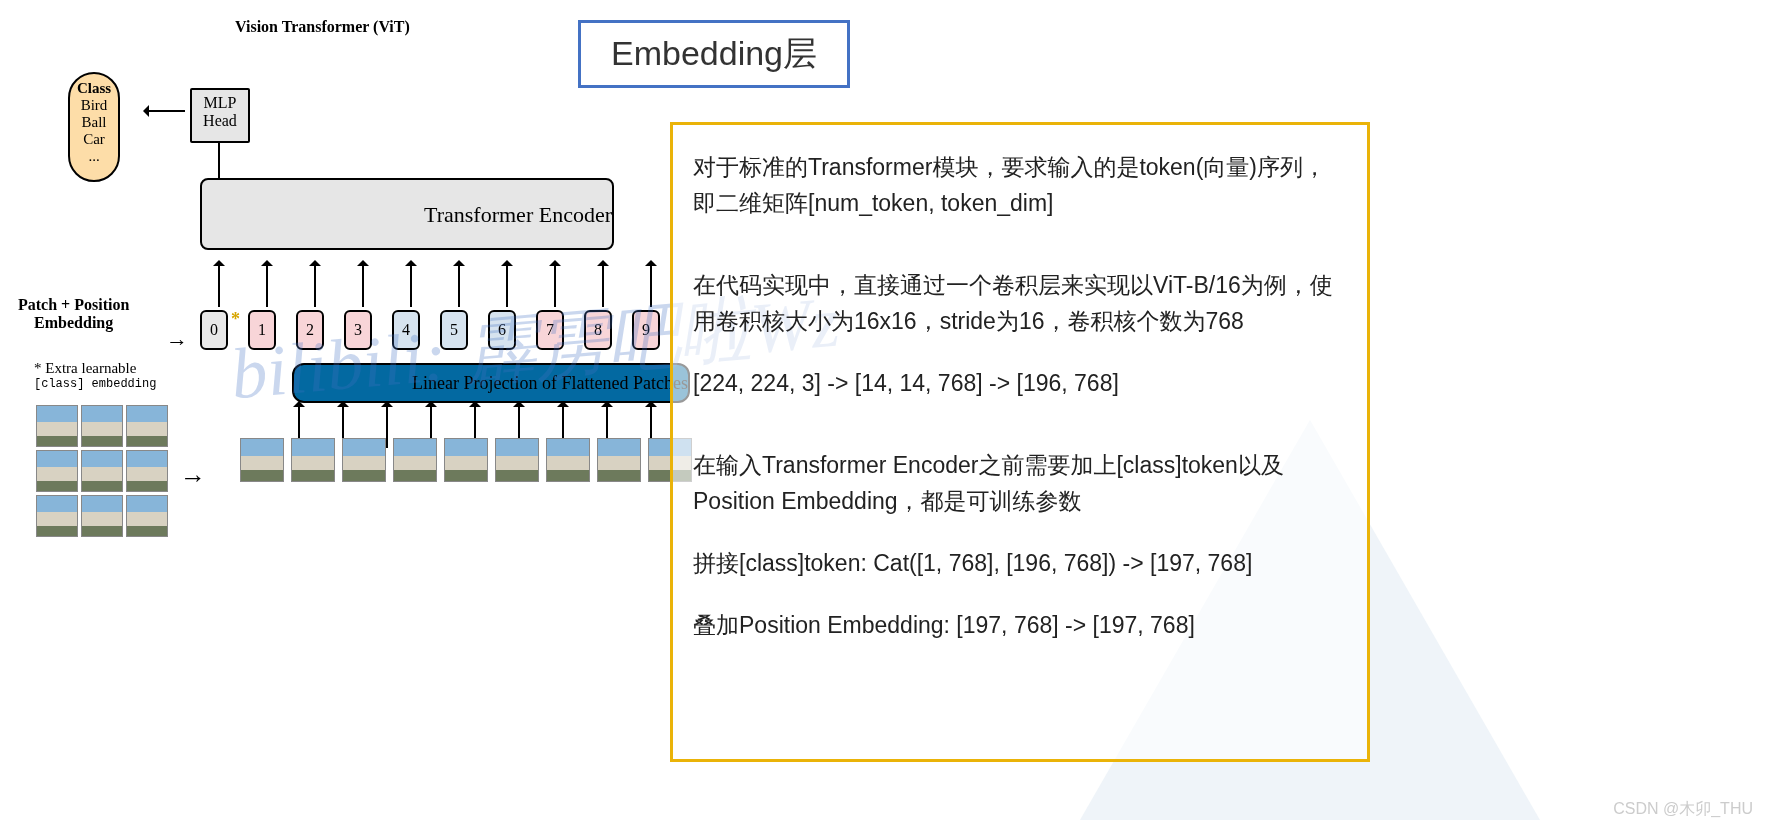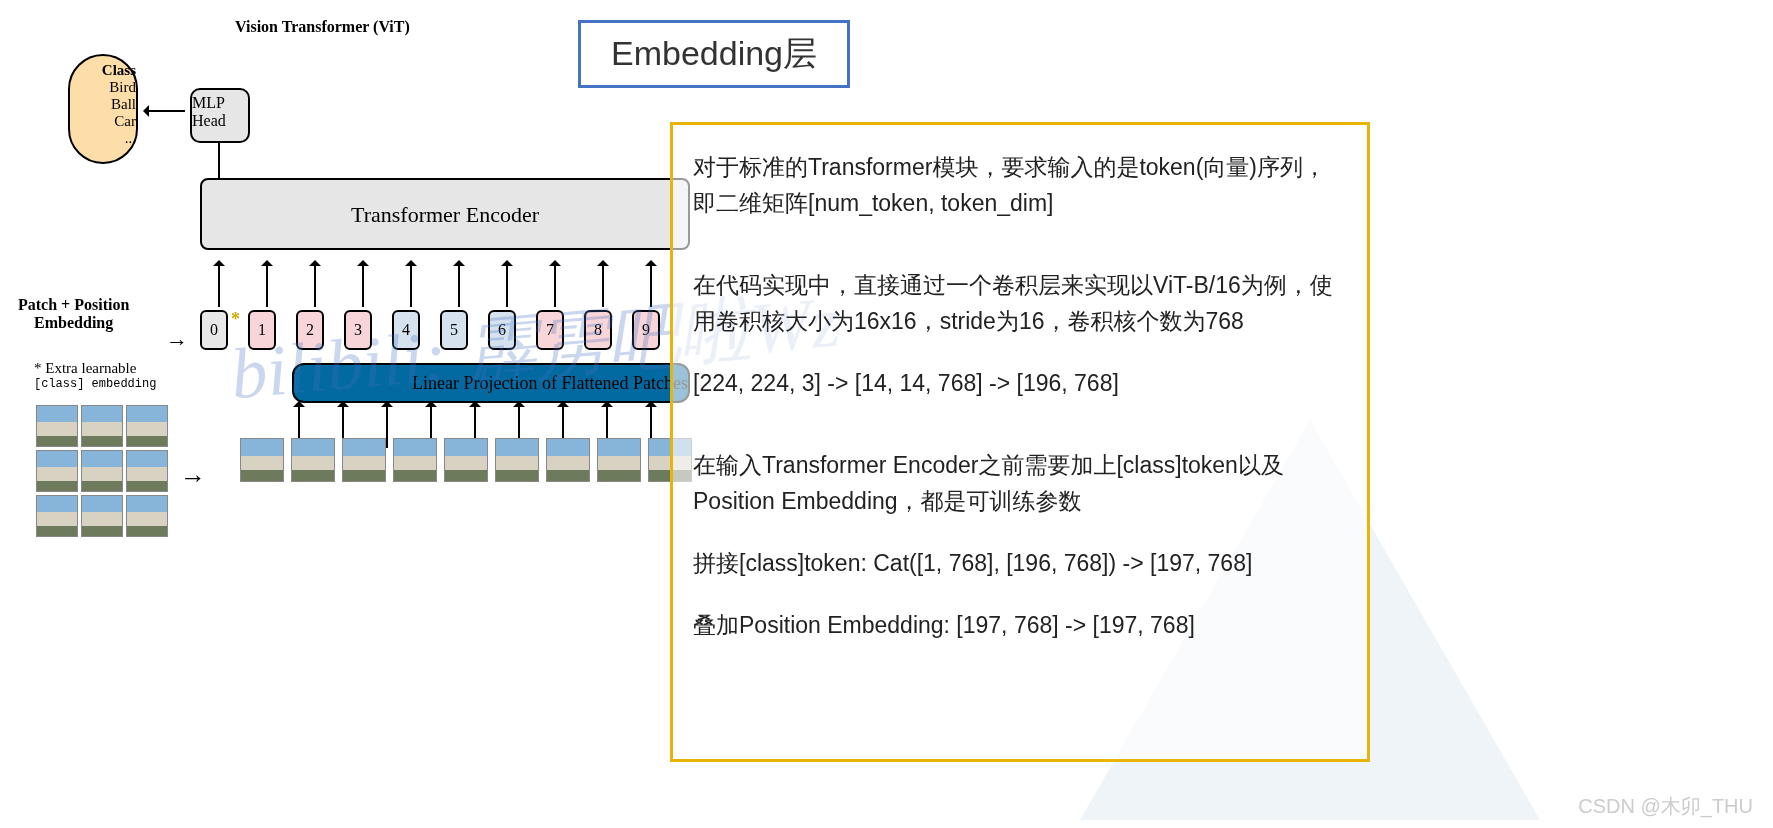--- a/index.html
+++ b/index.html
@@ -4,31 +4,31 @@
 <style>
 *{box-sizing:border-box;margin:0;padding:0}
 body{font-family:"Times New Roman",serif;background:#fff;width:1773px;height:828px;position:relative;overflow:hidden}
 .canvas{position:relative;width:1773px;height:828px}
 
 
 .title{position:absolute;left:235px;top:18px;font-weight:bold;font-size:16px}
 .embed-title{position:absolute;left:578px;top:20px;border:3px solid #4472C4;padding:8px 30px;font-family:"Microsoft YaHei","SimSun",sans-serif;font-size:34px;color:#333}
 
 
-.class-box{position:absolute;left:68px;top:54px;width:70px;height:110px;background:#FDDDA8;border:2px solid #000;border-radius:35px;text-align:right;padding-top:6px;font-size:15px}
+.class-box{position:absolute;left:68px;top:72px;width:52px;height:110px;background:#FDDDA8;border:2px solid #000;border-radius:35px;text-align:center;padding-top:6px;font-size:15px}
 .class-box .hd{font-weight:bold}
 .arrow-cls{position:absolute;left:145px;top:110px;width:40px;height:2px;background:#000}
 .arrow-cls::before{content:"";position:absolute;left:-8px;top:-5px;border:6px solid transparent;border-right-color:#000}
 
 
-.mlp{position:absolute;left:190px;top:88px;width:60px;height:55px;background:#E6E6E6;border:2px solid #000;border-radius:10px;text-align:left;font-size:16px;padding-top:4px}
+.mlp{position:absolute;left:190px;top:88px;width:60px;height:55px;background:#E6E6E6;border:2px solid #000;border-radius:2px;text-align:center;font-size:16px;padding-top:4px}
 .mlp-stem{position:absolute;left:218px;top:143px;width:2px;height:35px;background:#000}
 
 
-.encoder{position:absolute;left:200px;top:178px;width:490px;height:72px;background:#E6E6E6;border:2px solid #000;border-radius:8px;text-align:center;font-size:22px;line-height:70px}
+.encoder{position:absolute;left:200px;top:178px;width:414px;height:72px;background:#E6E6E6;border:2px solid #000;border-radius:8px;text-align:right;font-size:22px;line-height:70px}
 
 
 .up-arrows{position:absolute;left:203px;top:250px;width:490px;height:65px}
 .ua{position:absolute;width:2px;height:45px;background:#000;top:12px}
 .ua::before{content:"";position:absolute;left:-5px;top:-8px;border:6px solid transparent;border-bottom-color:#000}
 
 
 .tokens{position:absolute;left:200px;top:310px;display:flex;gap:20px}
 .tok{width:28px;height:40px;border:2px solid #000;border-radius:6px;text-align:center;line-height:36px;font-size:16px}
 .tok.zero{background:#E8E8E8}
@@ -50,21 +50,21 @@
 .cell,.patch{width:42px;height:42px;background:linear-gradient(#87b5d9 40%, #d8d2c2 40% 75%, #6d7a5c 75%);border:1px solid #888}
 .grid-arrow{position:absolute;left:180px;top:460px;font-size:26px}
 
 
 .patches{position:absolute;left:240px;top:438px;display:flex;gap:7px}
 .patch{width:44px;height:44px}
 
 
 .wm{position:absolute;left:230px;top:300px;font-size:72px;color:#4472C4;opacity:0.28;font-family:"KaiTi","STKaiti",serif;font-style:italic;transform:rotate(-5deg);pointer-events:none}
 .triangle{position:absolute;left:1080px;top:420px;width:0;height:0;border-left:230px solid transparent;border-right:230px solid transparent;border-bottom:400px solid #E0EAF4;opacity:0.5;pointer-events:none}
-.csdn{position:absolute;right:20px;bottom:8px;color:#ccc;font-family:sans-serif;font-size:20px}
+.csdn{position:absolute;right:20px;bottom:8px;color:#ccc;font-family:sans-serif;font-size:16px}
 
 
 .rightbox{position:absolute;left:670px;top:122px;width:700px;height:640px;border:3px solid #eab308;padding:24px 20px;font-family:"Microsoft YaHei","SimSun",sans-serif;font-size:23px;line-height:36px;color:#222;background:rgba(255,255,255,0.6)}
 .rightbox p{margin-bottom:26px}
 .rightbox .gap{height:20px}
 </style>
 </head>
 <body>
 
 <div class="canvas">

